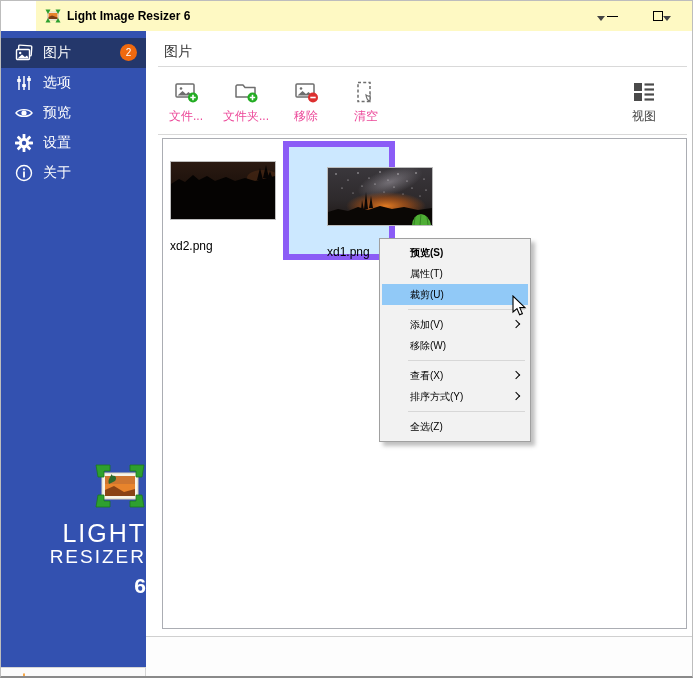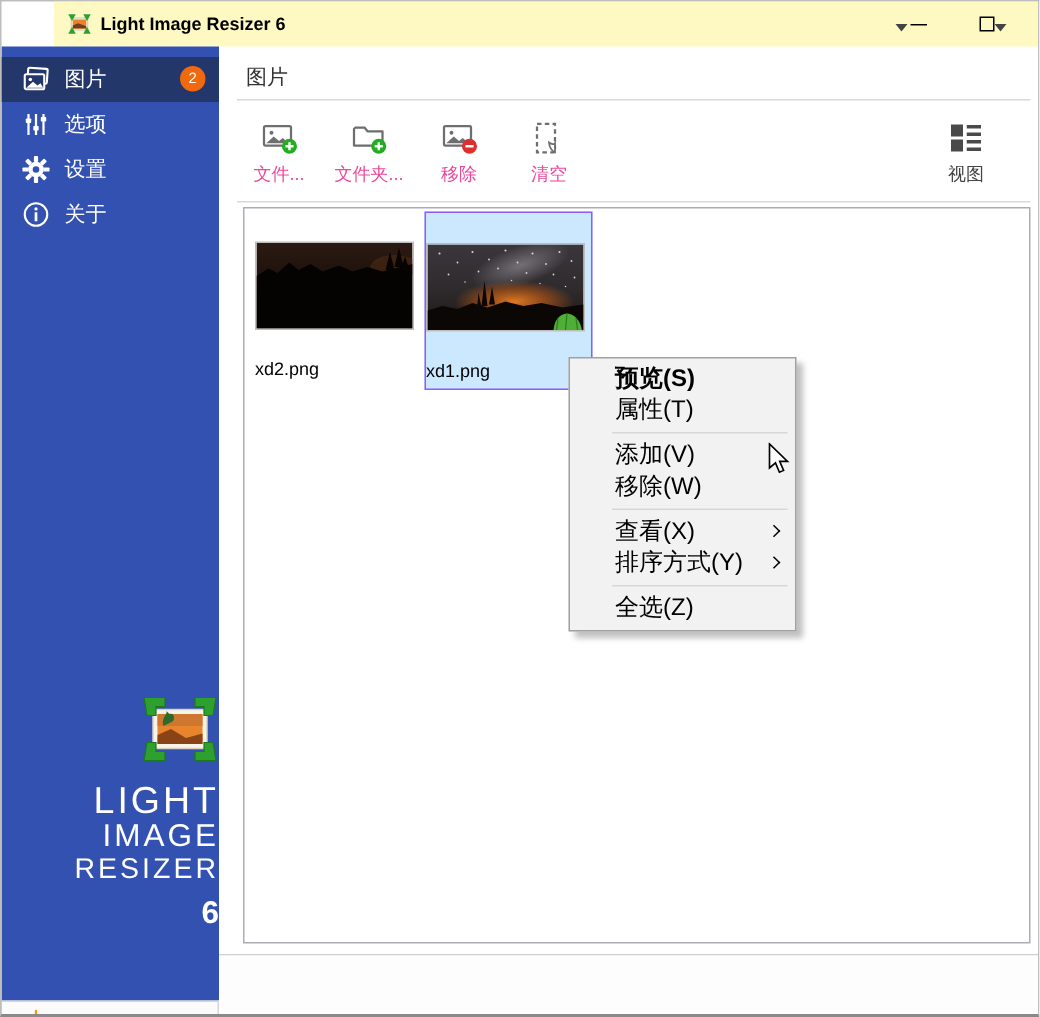--- a/index.html
+++ b/index.html
@@ -58,33 +58,33 @@
   .tool-right .ticon { width:26px; height:26px; margin-bottom:3px; }
   .caret { position:absolute; top:15px; width:0; height:0;
            border-left:4px solid transparent; border-right:4px solid transparent; border-top:5px solid #444; }
   .caret-sort { left:596px; } .caret-view { left:662px; }
 
   
   .listbox { position:absolute; left:161px; top:137px; width:525px; height:491px;
              border:1px solid #abadb3; background:#fff; }
   .tile { position:absolute; top:2px; width:112px; height:119px; display:flex; flex-direction:column; align-items:flex-start; }
   .tile-0 { left:7px; }
-  .tile-1 { left:120px; background:#cce8ff; border:1px solid #8b5cf6; }
+  .tile-1 { left:120px; background:#cce8ff; border:6px solid #8b5cf6;padding-left:38px; }
   .thumbwrap { margin-top:20px; width:106px; height:59px; border:1px solid #bdbdbd; }
   .thumbwrap svg { display:block; }
   .tile-label { margin-top:19px; font-size:12px; color:#000; }
 
   
   .footer { position:absolute; left:145px; top:636px; width:548px; height:40px; background:#fdfdfd; }
 
   
   .ctxmenu { position:absolute; left:378px; top:237px; width:152px; background:#f2f2f2;
              border:1px solid #a0a0a0; padding:3px 2px 4px 2px;
              box-shadow:4px 4px 4px rgba(0,0,0,0.25); z-index:10; }
-  .mi { position:relative; height:21px; line-height:21px; padding-left:28px; font-size:16px; color:#000; }
+  .mi { position:relative; height:21px; line-height:21px; padding-left:28px; font-size:10px; color:#000; }
   .mi.bold { font-weight:700; }
   .mi.hl { background:#91c9f7; }
   .mi .subarrow { position:absolute; right:9px; top:7px; width:6px; height:6px;
                   border-top:1px solid #000; border-right:1px solid #000; transform:rotate(45deg); }
   .msep { height:1px; background:#d7d7d7; margin:4px 3px 4px 26px; }
 
   
   .cursor { position:absolute; left:511px; top:294px; z-index:20; }
 </style>
 </head>
@@ -138,20 +138,27 @@
         </g>
         <g fill="#fff">
           <rect x="3.2" y="6" width="3.6" height="3" rx="0.5"></rect>
           <rect x="8.2" y="11" width="3.6" height="3" rx="0.5"></rect>
           <rect x="13.2" y="5" width="3.6" height="3" rx="0.5"></rect>
         </g>
       </svg>
       <span>选项</span>
     </div>
 
+    <div class="side-item">
+      <svg class="sicon" viewBox="0 0 20 20">
+        <path d="M2 10 C5 5.5, 15 5.5, 18 10 C15 14.5, 5 14.5, 2 10 Z" fill="none" stroke="#fff" stroke-width="1.4"></path>
+        <circle cx="10" cy="10" r="2.6" fill="#fff"></circle>
+      </svg>
+      <span>预览</span>
+    </div>
 
     <div class="side-item">
       <svg class="sicon" viewBox="0 0 20 20">
         <g fill="#fff">
           <circle cx="10" cy="10" r="5.2"></circle>
           <g>
             <rect x="8.6" y="1" width="2.8" height="4" rx="0.6"></rect>
             <rect x="8.6" y="15" width="2.8" height="4" rx="0.6"></rect>
             <rect x="1" y="8.6" width="4" height="2.8" rx="0.6"></rect>
             <rect x="15" y="8.6" width="4" height="2.8" rx="0.6"></rect>
@@ -183,21 +190,20 @@
         <path d="M11 27 L20 23 L30 29 L41 26 L41 33 L11 33 Z" fill="#8a4316"></path>
         <path d="M15 21 C13 16, 18 13, 17 11 L19 13 C22 12, 23 16, 21 18 Z" fill="#2c6b2c"></path>
         <g fill="#2ea02e" stroke="#1c7a1c" stroke-width="0.8">
           <path d="M2 2 L16 2 L16 8 L10 8 L10 14 L4 14 Z" transform="rotate(0 9 8)"></path>
           <path d="M50 2 L36 2 L36 8 L42 8 L42 14 L48 14 Z"></path>
           <path d="M2 44 L16 44 L16 38 L10 38 L10 32 L4 32 Z"></path>
           <path d="M50 44 L36 44 L36 38 L42 38 L42 32 L48 32 Z"></path>
         </g>
       </svg>
       <div class="logo-l1">LIGHT</div>
-      <div class="logo-l2">IMAGE</div>
       <div class="logo-l3">RESIZER</div>
       <div class="logo-l4">6</div>
     </div>
 
     <div class="brandbox">
       <svg class="bulb" viewBox="0 0 30 32">
         <g stroke="#f7941d" stroke-width="1.6" stroke-linecap="round">
           <line x1="15" y1="2" x2="15" y2="5"></line>
           <line x1="5" y1="6" x2="7.5" y2="8.5"></line>
           <line x1="25" y1="6" x2="22.5" y2="8.5"></line>
@@ -352,20 +358,21 @@
   </div>
 
   <div class="hline hl-footer"></div>
   <div class="footer">
     
   </div>
 
   <div class="ctxmenu">
     <div class="mi bold">预览(S)</div>
     <div class="mi">属性(T)</div>
+    <div class="mi hl">裁剪(U)</div>
     <div class="msep"></div>
     <div class="mi"><span>添加(V)</span><span class="subarrow"></span></div>
     <div class="mi">移除(W)</div>
     <div class="msep"></div>
     <div class="mi"><span>查看(X)</span><span class="subarrow"></span></div>
     <div class="mi"><span>排序方式(Y)</span><span class="subarrow"></span></div>
     <div class="msep"></div>
     <div class="mi">全选(Z)</div>
   </div>
 

